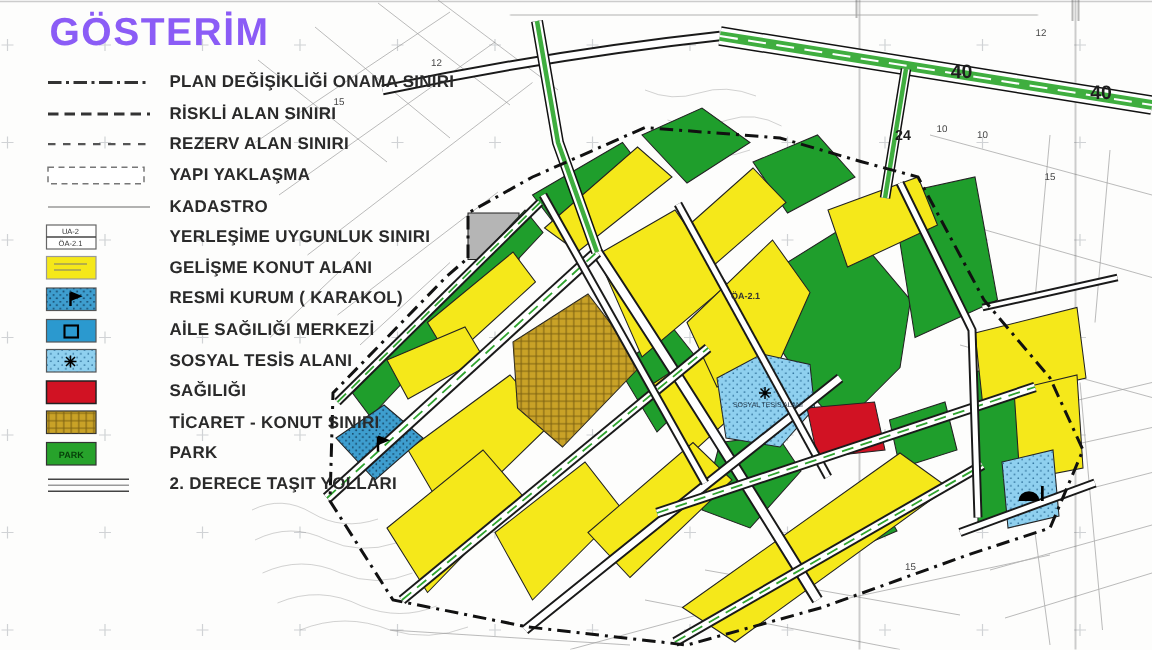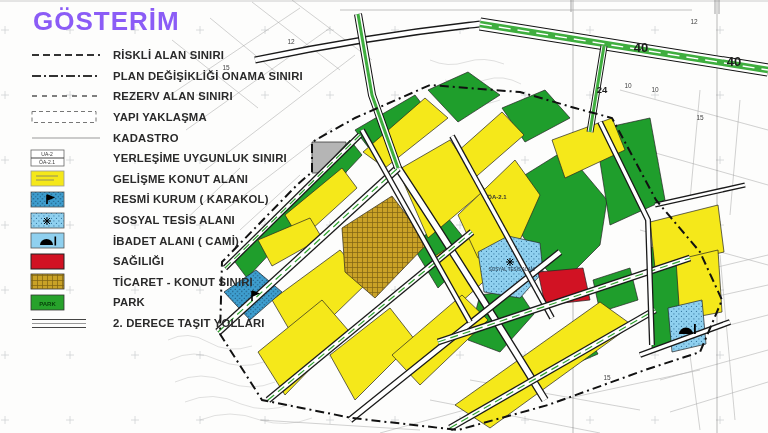--- a/index.html
+++ b/index.html
@@ -255,33 +255,33 @@
       </g>
 </svg>
 </div>
 
 <div id="legend">
   <div id="legend-title">GÖSTERİM</div>
   <div id="legend-rows">
   <div class="legend-row">
     <span class="legend-sym">
           <svg width="72" height="14">
+            <line x1="2" y1="7" x2="70" y2="7" stroke="#333" stroke-width="2" stroke-dasharray="9 3 2 3"></line>
+          </svg>
+        </span>
+    <span class="legend-lab">PLAN DEĞİŞİKLİĞİ ONAMA SINIRI</span>
+  </div>
+
+  <div class="legend-row">
+    <span class="legend-sym">
+          <svg width="72" height="14">
             <line x1="2" y1="7" x2="70" y2="7" stroke="#333" stroke-width="2" stroke-dasharray="7 4"></line>
           </svg>
         </span>
     <span class="legend-lab">RİSKLİ ALAN SINIRI</span>
-  </div>
-
-  <div class="legend-row">
-    <span class="legend-sym">
-          <svg width="72" height="14">
-            <line x1="2" y1="7" x2="70" y2="7" stroke="#333" stroke-width="2" stroke-dasharray="9 3 2 3"></line>
-          </svg>
-        </span>
-    <span class="legend-lab">PLAN DEĞİŞİKLİĞİ ONAMA SINIRI</span>
   </div>
 
   <div class="legend-row">
     <span class="legend-sym">
           <svg width="72" height="14">
             <line x1="2" y1="7" x2="70" y2="7" stroke="#555" stroke-width="1.5" stroke-dasharray="5 5"></line>
           </svg>
         </span>
     <span class="legend-lab">REZERV ALAN SINIRI</span>
   </div>
@@ -331,42 +331,41 @@
     <span class="legend-sym">
           <svg width="36" height="17">
             <rect x="1" y="1" width="33" height="15" fill="#3e9ecf" stroke="#555" stroke-width="0.8"></rect>
             <rect x="1" y="1" width="33" height="15" fill="url(#pat-dots2)"></rect>
             <path d="M17,4 v9 M17,4 l6,2.5 l-6,2.5" stroke="#000" stroke-width="1.6" fill="#000"></path>
           </svg>
         </span>
     <span class="legend-lab">RESMİ KURUM ( KARAKOL)</span>
   </div>
 
+  <div class="legend-row">
+    <span class="legend-sym">
+          <svg width="36" height="17">
+            <rect x="1" y="1" width="33" height="15" fill="#2b99cf" stroke="#555" stroke-width="0.8"></rect>
+            <rect x="13" y="5" width="9" height="8" fill="none" stroke="#000" stroke-width="1.4"></rect>
+          </svg>
+        </span>
+    <span class="legend-lab">AİLE SAĞILIĞI MERKEZİ</span>
+  </div>
 
   <div class="legend-row">
     <span class="legend-sym">
           <svg width="36" height="17">
             <rect x="1" y="1" width="33" height="15" fill="#8fd0ef" stroke="#555" stroke-width="0.8"></rect>
             <rect x="1" y="1" width="33" height="15" fill="url(#pat-dots)"></rect>
             <path d="M17,5 v8 M13,9 h8 M14,6 l6,6 M20,6 l-6,6" stroke="#000" stroke-width="1"></path>
           </svg>
         </span>
     <span class="legend-lab">SOSYAL TESİS ALANI</span>
   </div>
 
-  <div class="legend-row">
-    <span class="legend-sym">
-          <svg width="36" height="17">
-            <rect x="1" y="1" width="33" height="15" fill="#8fd0ef" stroke="#555" stroke-width="0.8"></rect>
-            <path d="M10,13 a6.5,6 0 0 1 13,0 Z" fill="#000"></path>
-            <rect x="24.5" y="4.5" width="1.6" height="9" fill="#000"></rect>
-          </svg>
-        </span>
-    <span class="legend-lab">İBADET ALANI ( CAMİ)</span>
-  </div>
 
   <div class="legend-row">
     <span class="legend-sym">
           <svg width="36" height="17">
             <rect x="1" y="1" width="33" height="15" fill="#d11223" stroke="#222" stroke-width="1"></rect>
           </svg>
         </span>
     <span class="legend-lab">SAĞILIĞI</span>
   </div>
 

